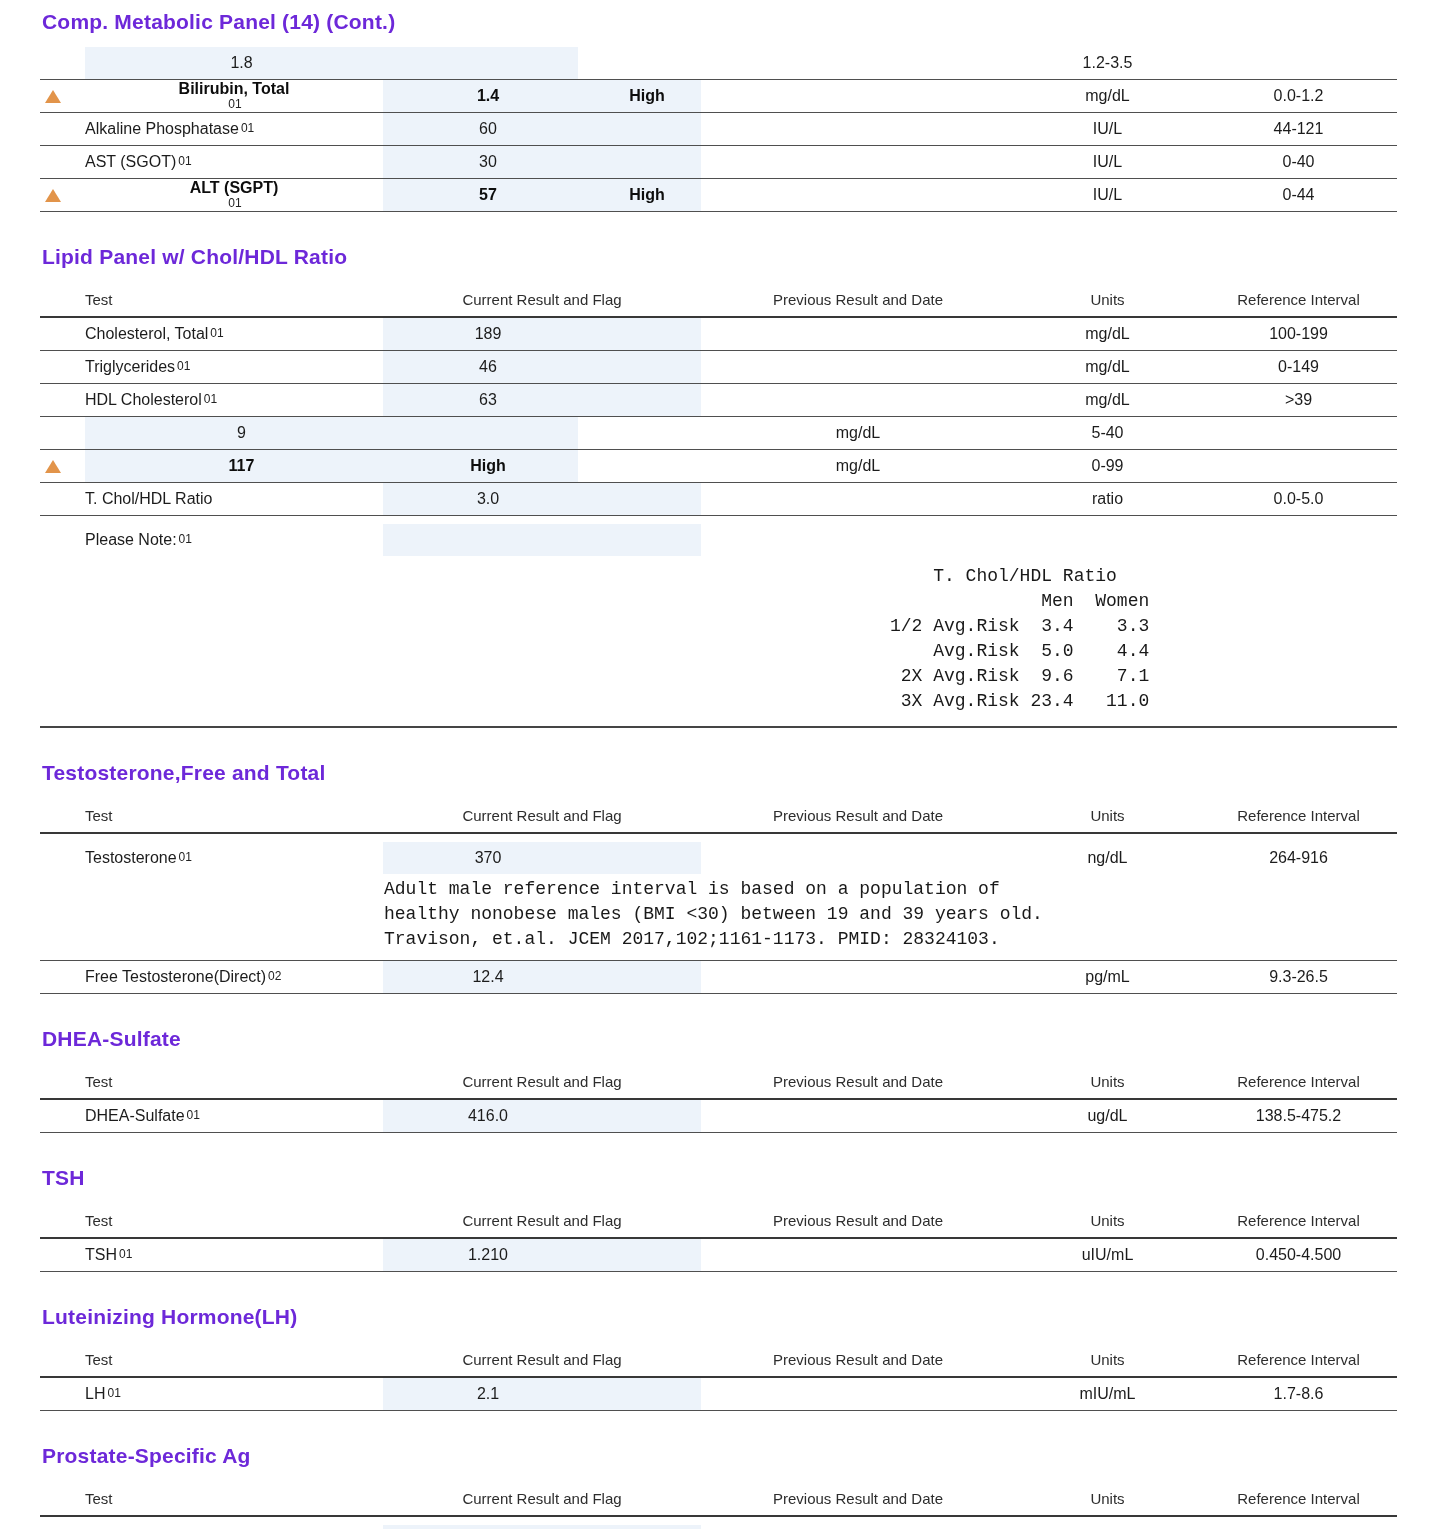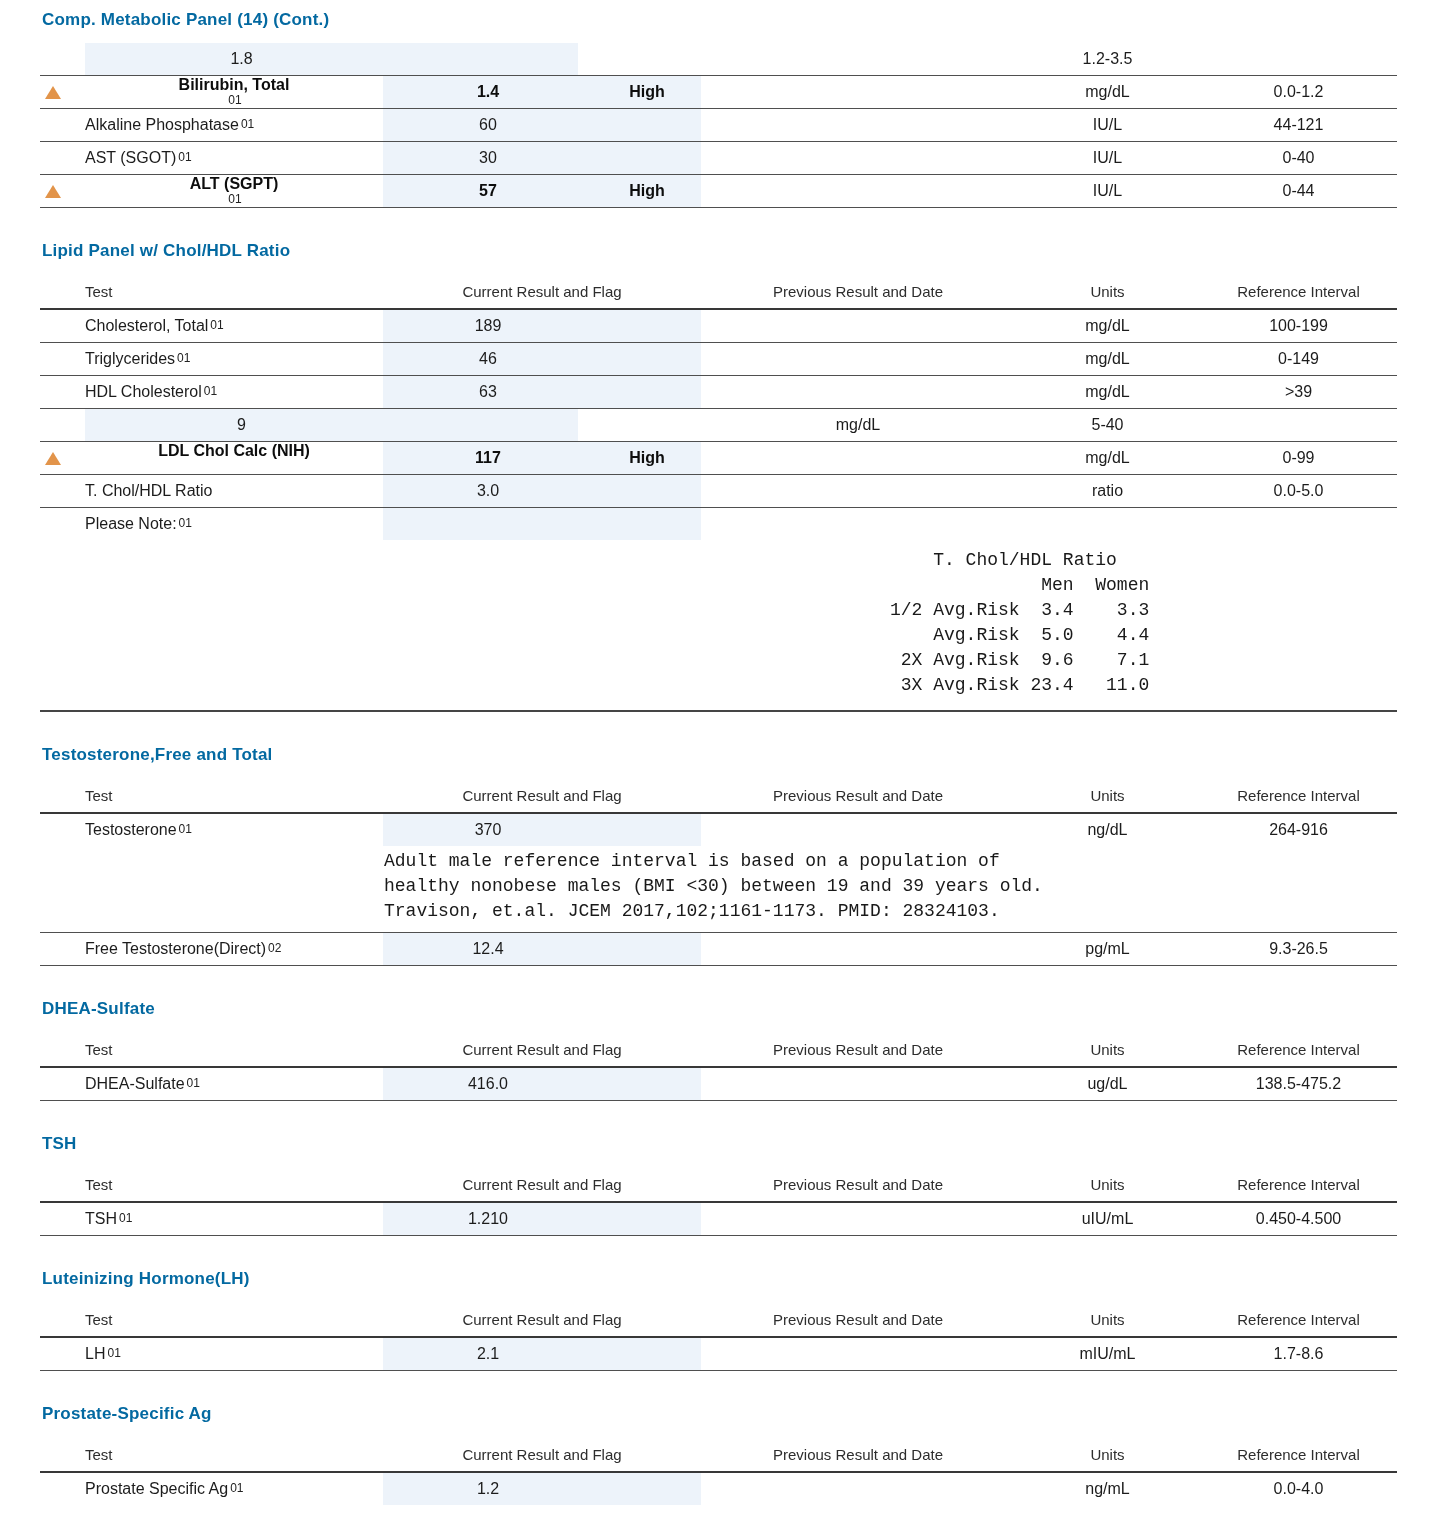--- a/index.html
+++ b/index.html
@@ -4,40 +4,40 @@
 <style>
   html,body{margin:0;padding:0;background:#ffffff;}
   body{
     width:1439px;height:1529px;overflow:hidden;
     font-family:"Liberation Sans","DejaVu Sans",sans-serif;
     color:#1c1c1c;-webkit-font-smoothing:antialiased;
   }
   .page{box-sizing:border-box;width:1439px;padding:4px 42px 0 40px;}
 
   .sec-title{
-    font-size:17px;font-weight:700;color:#0369a1;
+    font-size:21px;font-weight:700;color:#6d28d9;
     margin:0;padding:33px 0 13px 2px;letter-spacing:.2px;
   }
   .sec-title.first{padding-top:6px;}
 
   
   .hdr-row{
     display:grid;grid-template-columns:45px 298px 318px 314px 185px 197px;
     align-items:center;height:34px;font-size:15px;color:#2d2d2d;
     border-bottom:2.5px solid #383838;
   }
   .hdr-row .hc{display:flex;justify-content:center;}
   .hdr-row .hc.test-h{justify-content:flex-start;}
 
   .row{
     display:grid;grid-template-columns:45px 298px 195px 123px 314px 185px 197px;
     align-items:stretch;min-height:32px;font-size:16px;
     border-bottom:1.5px solid #4f4f4f;
   }
-  .row.no-bb{border-bottom:none;}
+  .row.no-bb{border-bottom:none;margin-top:8px;}
   .cell{display:flex;align-items:center;}
   .cell.flagc{justify-content:flex-start;padding-left:5px;}
   .cell.test{justify-content:flex-start;color:#1c1c1c;}
   .cell.val,.cell.flagtxt{justify-content:center;background:#edf3fa;padding-left:15px;}
   .cell.units,.cell.ref{justify-content:center;}
   .row.bold .test,.row.bold .val,.row.bold .flagtxt{font-weight:700;color:#0d0d0d;flex-direction:column;}
 
   .test sup{font-size:12px;font-weight:400;margin-left:2px;position:relative;top:-1px;color:#222;text-align:center;}
 
   .tri{
@@ -189,24 +189,20 @@
       <div class="cell flagtxt"></div>
       <div class="cell prev"></div>
       <div class="cell units">mg/dL</div>
       <div class="cell ref">5-40</div>
     </div>
 
     <div class="row bold">
       <div class="cell flagc">
           <span class="tri"></span>
         </div>
-      <div class="cell test">
-          <span>LDL Chol Calc (NIH)</span>
-          <sup></sup>
-        </div>
       <div class="cell val">117</div>
       <div class="cell flagtxt">High</div>
       <div class="cell prev"></div>
       <div class="cell units">mg/dL</div>
       <div class="cell ref">0-99</div>
     </div>
 
     <div class="row">
       <div class="cell flagc"></div>
       <div class="cell test">

